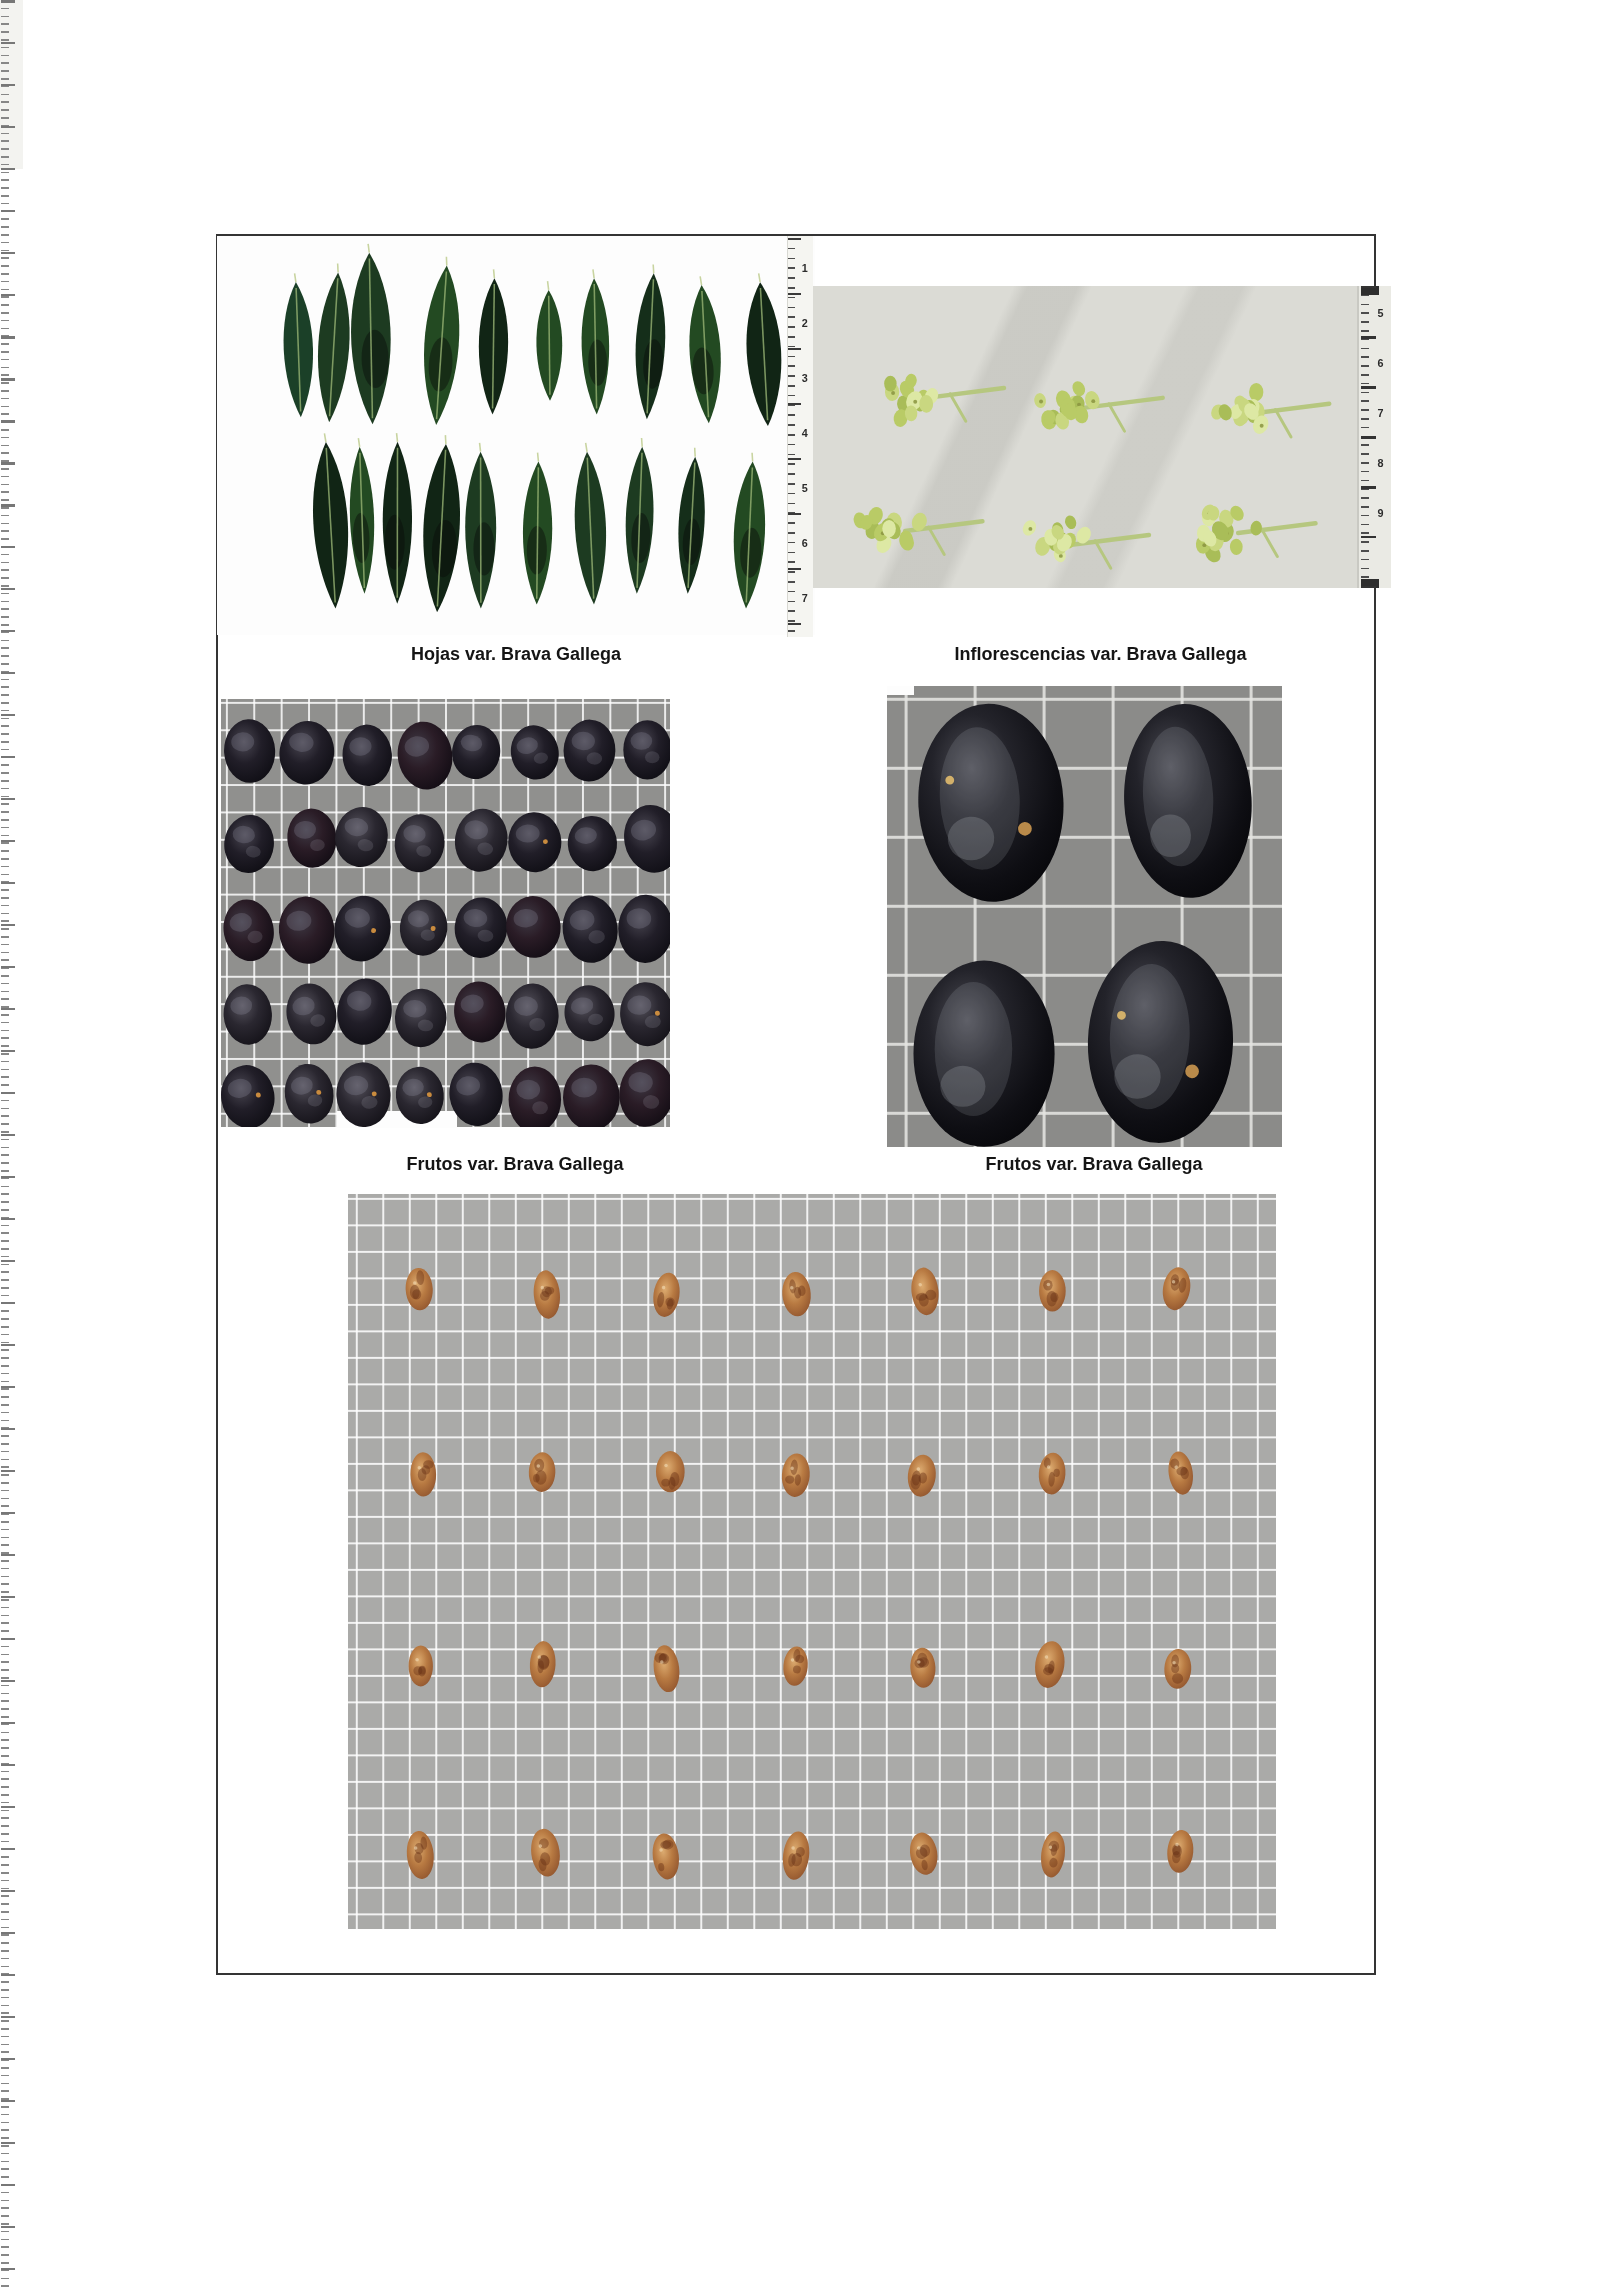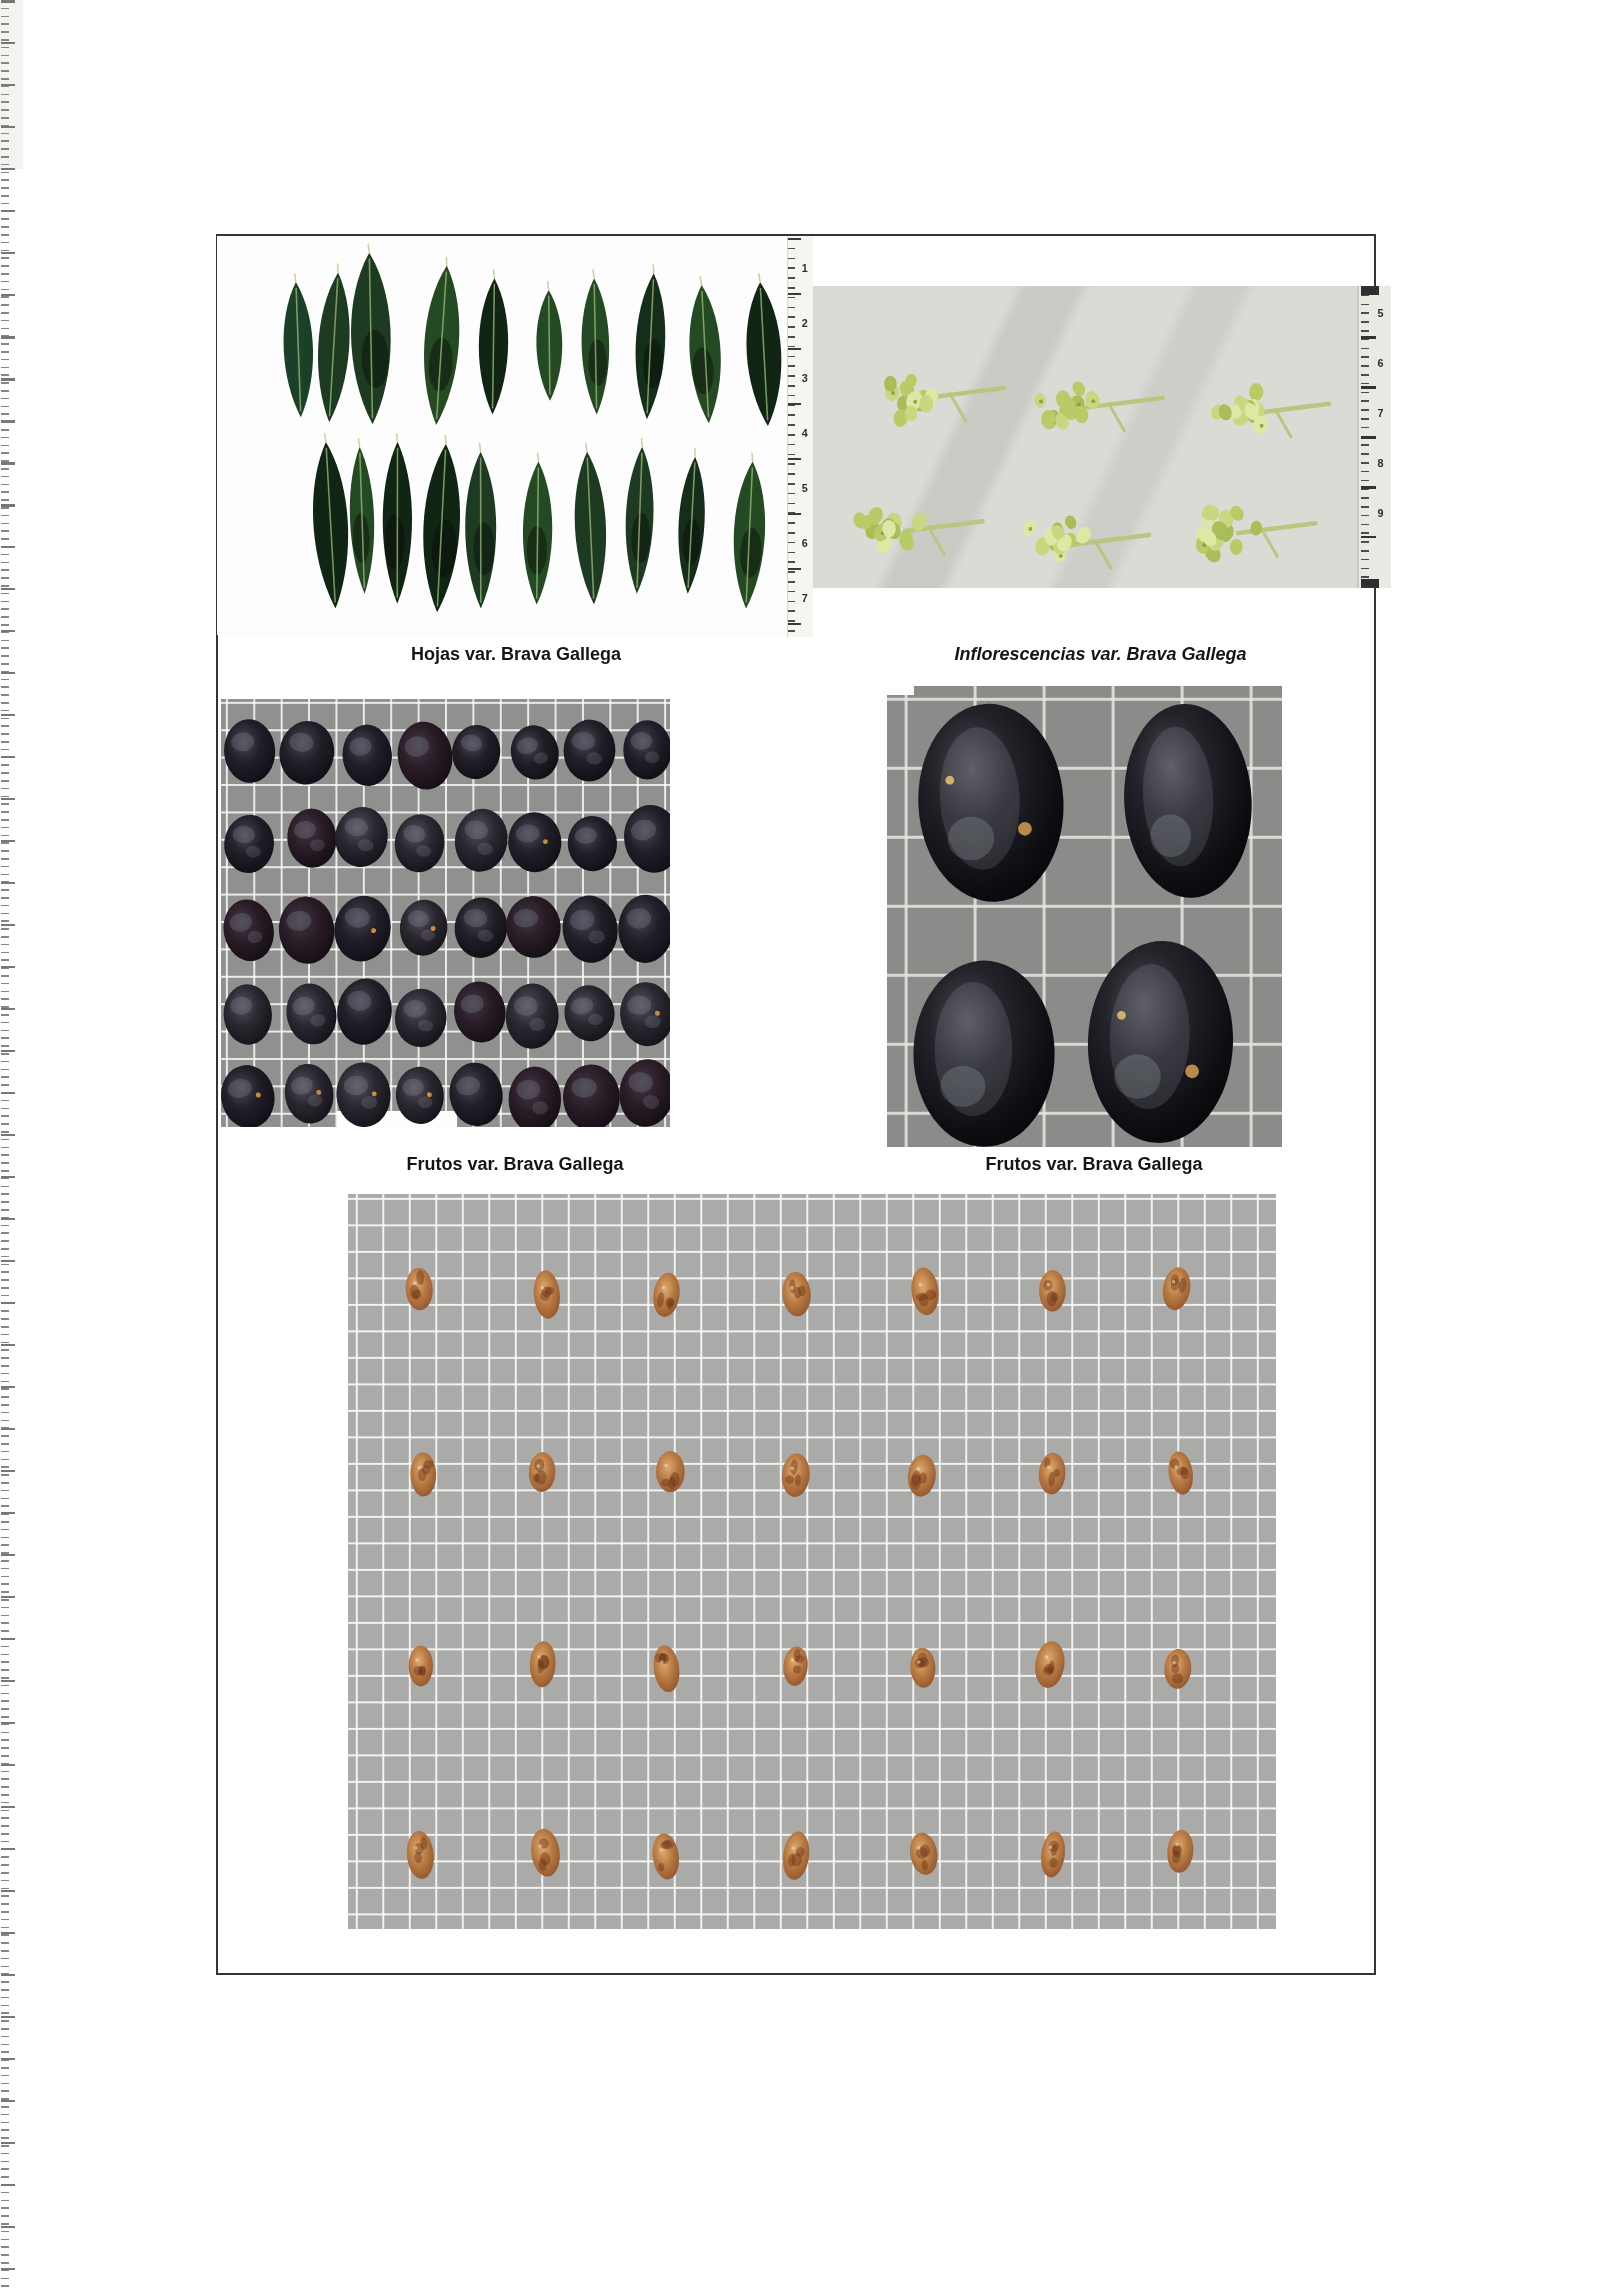--- a/index.html
+++ b/index.html
@@ -49,21 +49,21 @@
   .photo-endo{left:348px;top:1194px;width:928px;height:735px;background-color:#aaaaa8;
       background-image:
         linear-gradient(to right,rgba(255,255,255,.85) 2px,transparent 2px),
         linear-gradient(to bottom,rgba(255,255,255,.85) 2px,transparent 2px);
       background-size:26.5px 26.5px;background-position:7.8px 3.9px;}
   .sticker{position:absolute;background:#fdfdfd;}
   
   .caption{position:absolute;text-align:center;font-weight:bold;font-size:18px;
            color:#151515;letter-spacing:0;}
   .cap-hojas{left:217px;top:644px;width:598px;}
-  .cap-infl{left:812px;top:644px;width:577px;font-style:italic;}
+  .cap-infl{left:812px;top:644px;width:577px;}
   .cap-frutos-l{left:221px;top:1154px;width:588px;}
   .cap-frutos-r{left:812px;top:1154px;width:564px;}
   .cap-endo{left:348px;top:1932px;width:827px;}
   
   .artifact-ruler{left:1396px;top:43px;width:22.5px;height:169px;background:#f1f1ed;opacity:.8;}
   .artifact-ruler::before{content:"";position:absolute;left:1px;top:0;bottom:0;width:7.8px;
       background:repeating-linear-gradient(to bottom,#6a6a6a 0 1.5px,transparent 1.5px 7.8px);}
   .artifact-ruler::after{content:"";position:absolute;left:1px;top:0;bottom:0;width:13.7px;
       background:repeating-linear-gradient(to bottom,#555 0 2.5px,transparent 2.5px 42px);}
 </style>

